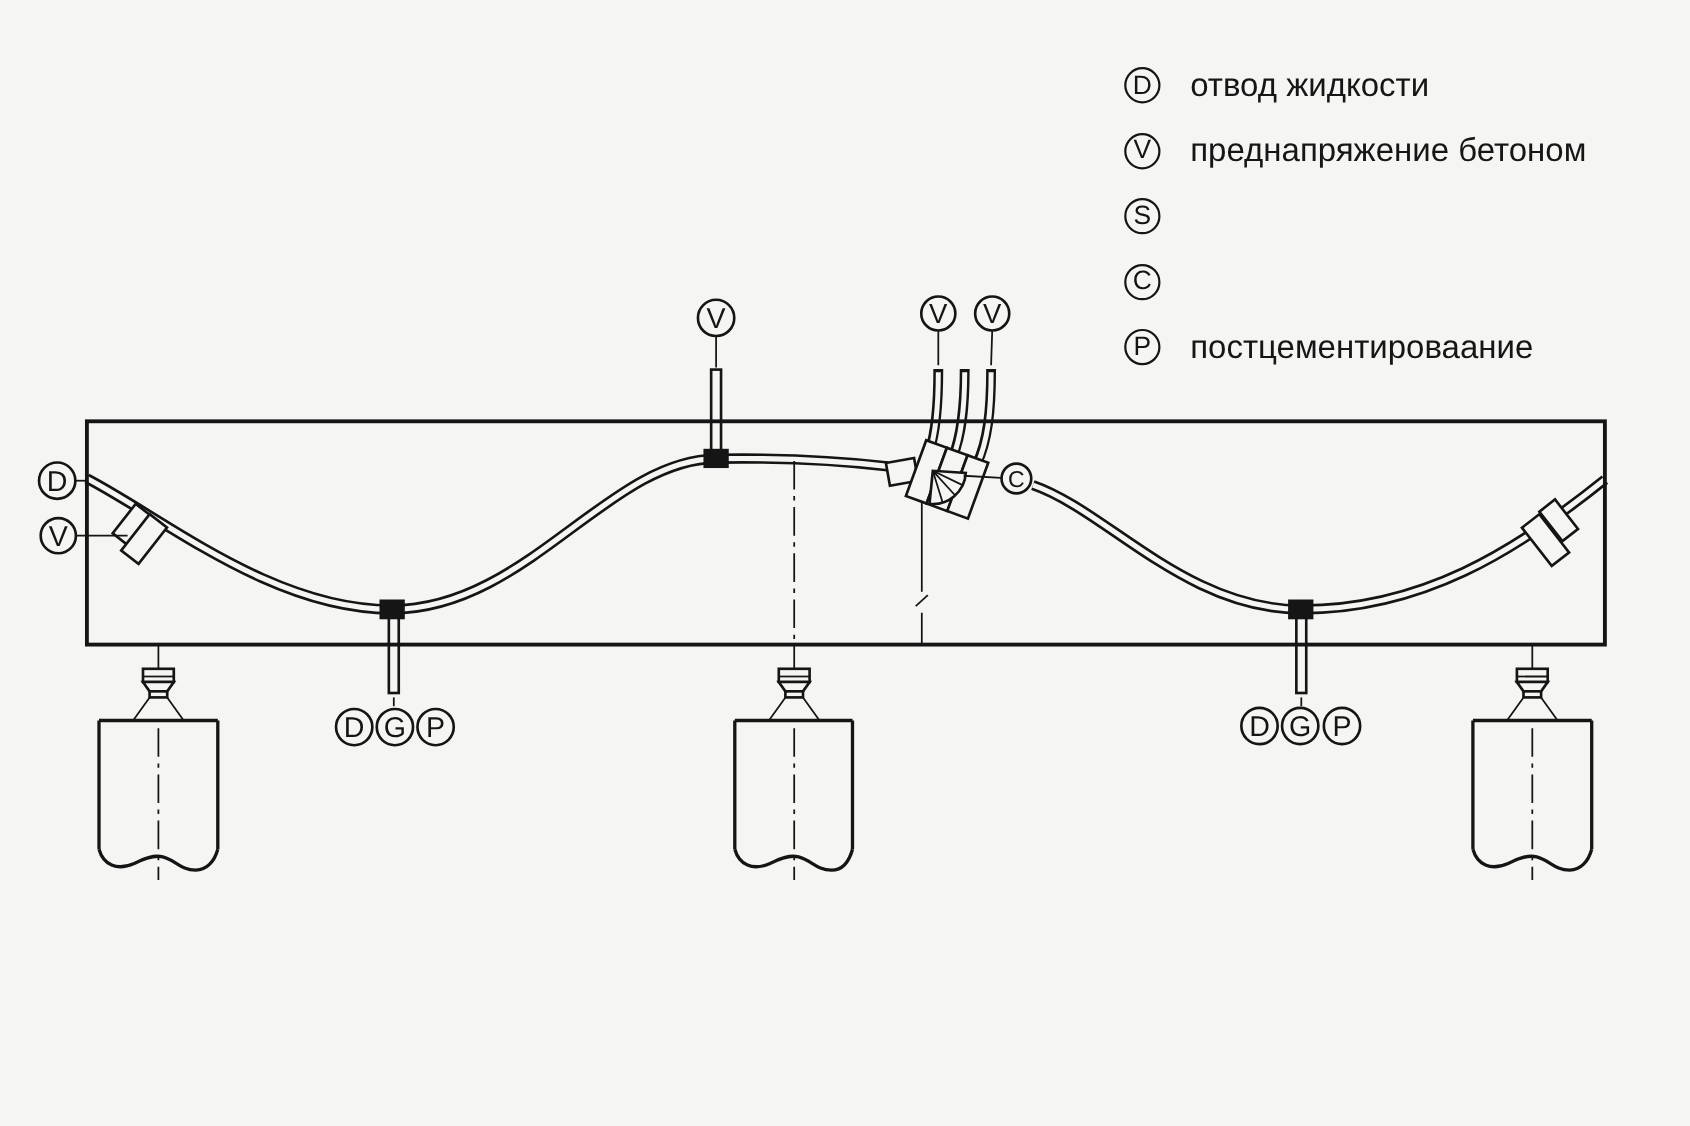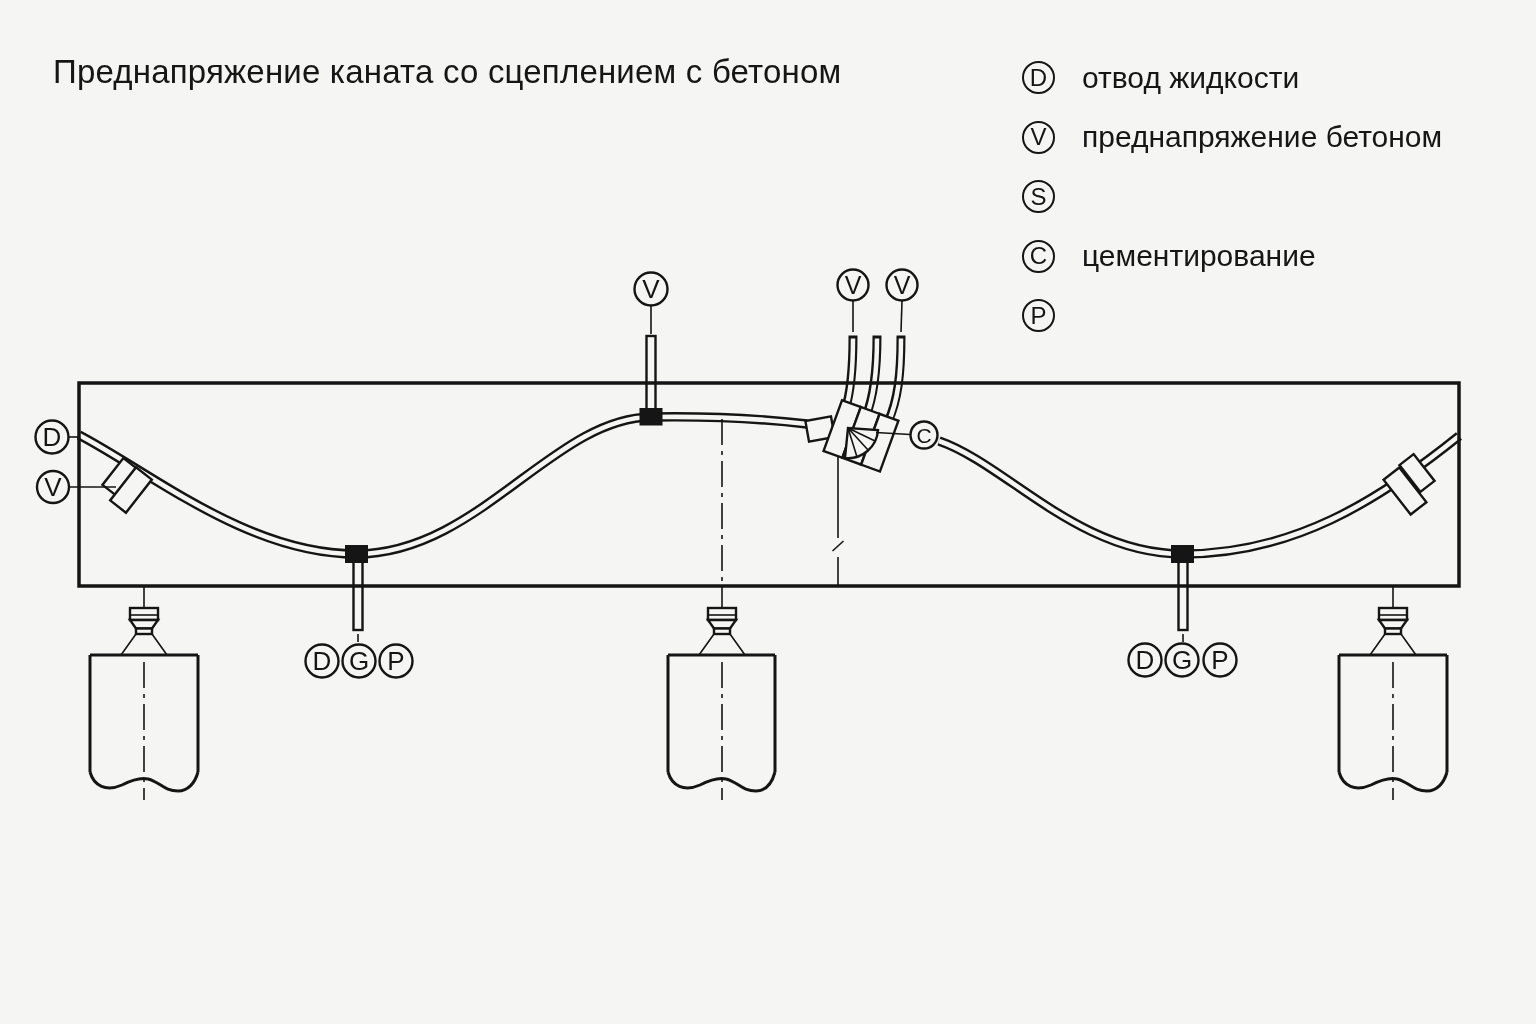--- a/index.html
+++ b/index.html
@@ -37,40 +37,39 @@
   .tube-o{stroke:#151515;fill:none;stroke-width:9;}
   .tube-i{stroke:#f5f5f3;fill:none;stroke-width:4.5;}
   .wfill{fill:#f5f5f3;stroke:#151515;stroke-width:2.4;}
   .blk{fill:#151515;stroke:none;}
 </style>
 </head>
 <body>
 
 <div class="stage">
 
-  <div class="title">Преднапряжение каната со сцеплением с бетоном</div>
 
   <div class="legend">
     <div class="legend-row">
       <span class="legend-circle">D</span>
       <span class="legend-label">отвод жидкости</span>
     </div>
     <div class="legend-row">
       <span class="legend-circle">V</span>
       <span class="legend-label">преднапряжение бетоном</span>
     </div>
     <div class="legend-row">
       <span class="legend-circle">S</span>
     </div>
     <div class="legend-row">
       <span class="legend-circle">C</span>
-      <span class="legend-label">цементирование</span>
     </div>
     <div class="legend-row">
       <span class="legend-circle">P</span>
+      <span class="legend-label">постцементироваание</span>
     </div>
   </div>
 
   <svg width="1536" height="1024" viewBox="0 0 1536 1024">
 
     <g>
       <path class="duct-o" d="M 79,435 C 150,472 248,554 356,554 C 478,554 553,418 651,417 C 713,416 765,419 807,424"></path>
       <path class="duct-i" d="M 79,435 C 150,472 248,554 356,554 C 478,554 553,418 651,417 C 713,416 765,419 807,424"></path>
     </g>
     <g>

